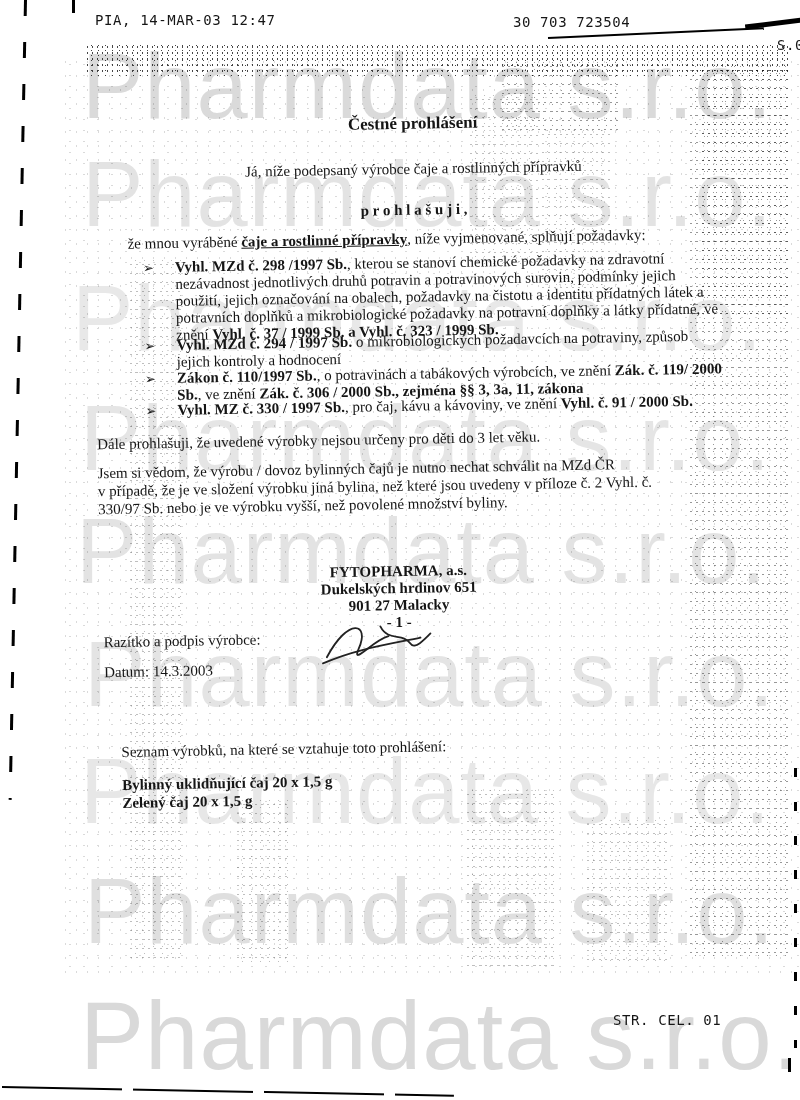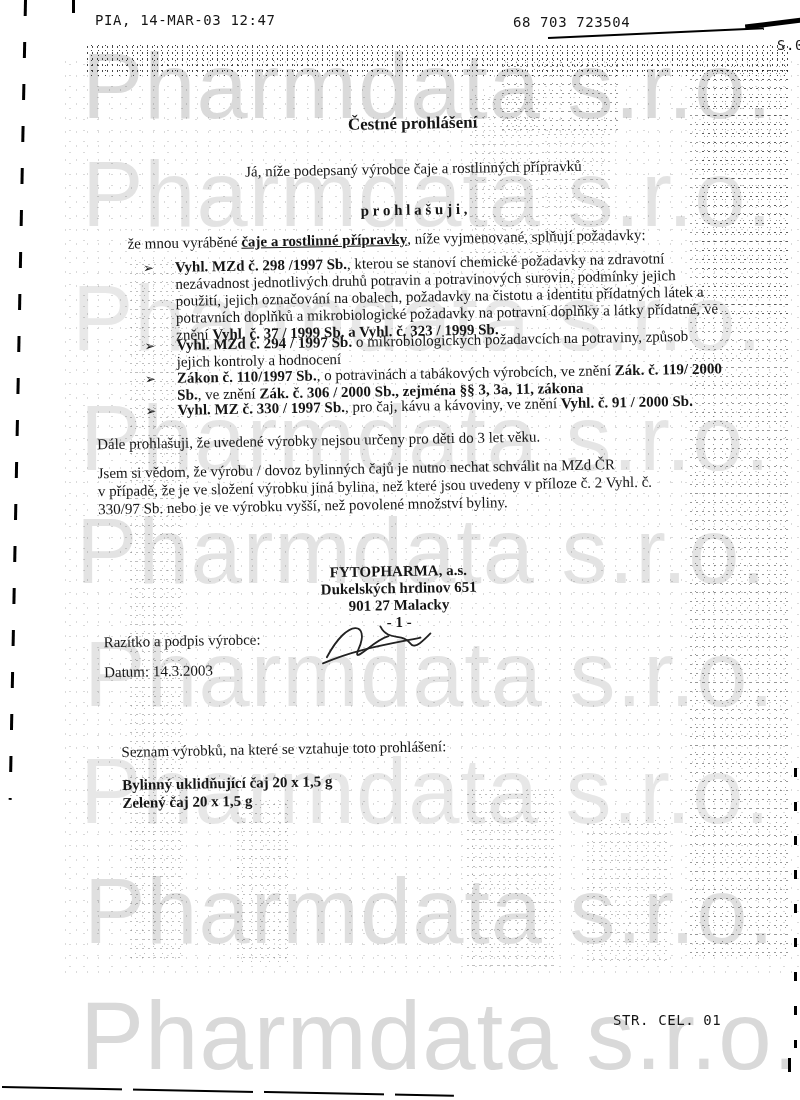--- a/index.html
+++ b/index.html
@@ -116,21 +116,21 @@
 
   <div class="art ldash"></div>
   <div class="art rdash"></div>
   <div class="art rtick"></div>
   <div class="art ttick"></div>
   <div class="art bline"></div>
   <div class="art tline1"></div>
   <div class="art tline2"></div>
 
   <div class="fax fax-datetime">PIA, 14-MAR-03 12:47</div>
-  <div class="fax fax-number">68 703 723504</div>
+  <div class="fax fax-number">30 703 723504</div>
   <div class="fax fax-page">S.01</div>
   <div class="fax fax-footer">STR. CEL. 01</div>
 
   <div class="doc">
     <div class="t-title">Čestné prohlášení</div>
     <div class="t-intro">Já, níže podepsaný výrobce čaje a rostlinných přípravků</div>
     <div class="t-decl">p r o h l a š u j i ,</div>
 
     <div class="t-para1">
       <span>že mnou vyráběné </span><span class="em-u">čaje a rostlinné přípravky</span><span>, níže vyjmenované, splňují požadavky:</span>

